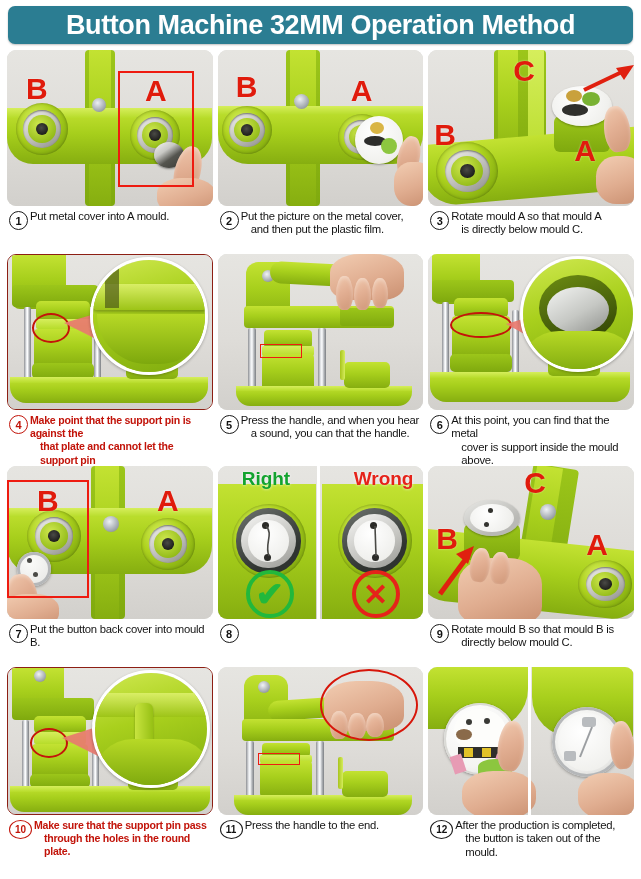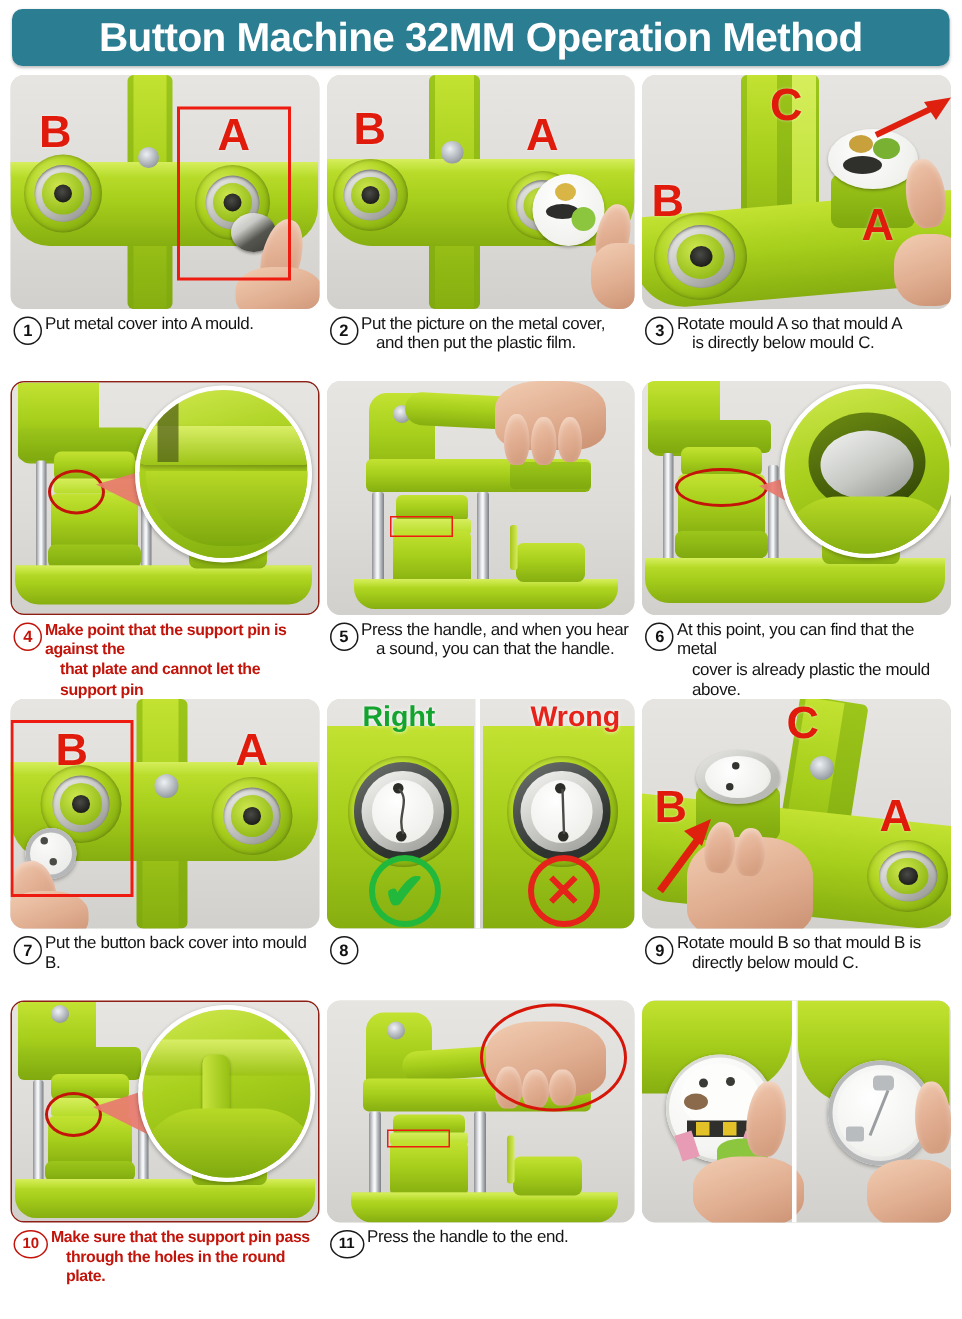--- a/index.html
+++ b/index.html
@@ -407,21 +407,21 @@
           <div style="position:absolute;inset:0;background:linear-gradient(165deg,#cfe84f 0%,#a9d01d 45%,#7fab0e 100%);"></div>
           <div style="position:absolute;left:16px;top:16px;width:78px;height:66px;border-radius:50%;background:linear-gradient(160deg,#6d8c12,#47600a 60%,#2f3f06);"></div>
           <div style="position:absolute;left:24px;top:28px;width:62px;height:46px;border-radius:50%;background:linear-gradient(150deg,#f3f4f2,#c6c8c4 55%,#8e908c);"></div>
           <div style="position:absolute;left:-4px;top:72px;width:120px;height:44px;border-radius:40px 40px 0 0;background:linear-gradient(180deg,#b7d926,#7da80d);"></div>
         </div>
       </div>
       <div class="caption">
         <div class="stepnum">6</div>
         <div class="captext">
           <span>At this point, you can find that the metal</span>
-          <span class="ind">cover is already plastic the mould above.</span>
+          <span class="ind">cover is support inside the mould above.</span>
         </div>
       </div>
     </div>
   </div>
 
   <div class="grid rowC">
 
     <div class="cell">
       <div class="photo">
         <div class="tabletop"></div>
@@ -641,16 +641,23 @@
           <div style="position:absolute;left:6px;top:6px;width:58px;height:58px;border-radius:50%;background:radial-gradient(circle at 40% 32%,#ffffff,#f0f0ed 78%,#d6d6d2);"></div>
           <div style="position:absolute;left:30px;top:10px;width:14px;height:10px;border-radius:3px;background:#b9bcbf;"></div>
           <svg style="position:absolute;left:16px;top:16px;width:40px;height:40px;" viewBox="0 0 40 40">
             <path d="M24 4 L12 34" stroke="#9b9ea1" stroke-width="2" fill="none"></path>
           </svg>
           <div style="position:absolute;left:12px;top:44px;width:12px;height:10px;border-radius:2px;background:#b9bcbf;"></div>
         </div>
         <div class="finger" style="left:182px;top:54px;width:24px;height:48px;transform:rotate(-4deg);"></div>
         <div class="palm" style="left:150px;top:106px;width:62px;height:46px;"></div>
       </div>
+      <div class="caption">
+        <div class="stepnum wide">12</div>
+        <div class="captext">
+          <span>After the production is completed,</span>
+          <span class="ind">the button is taken out of the mould.</span>
+        </div>
+      </div>
     </div>
   </div>
 
 </div>
 
 </body></html>

